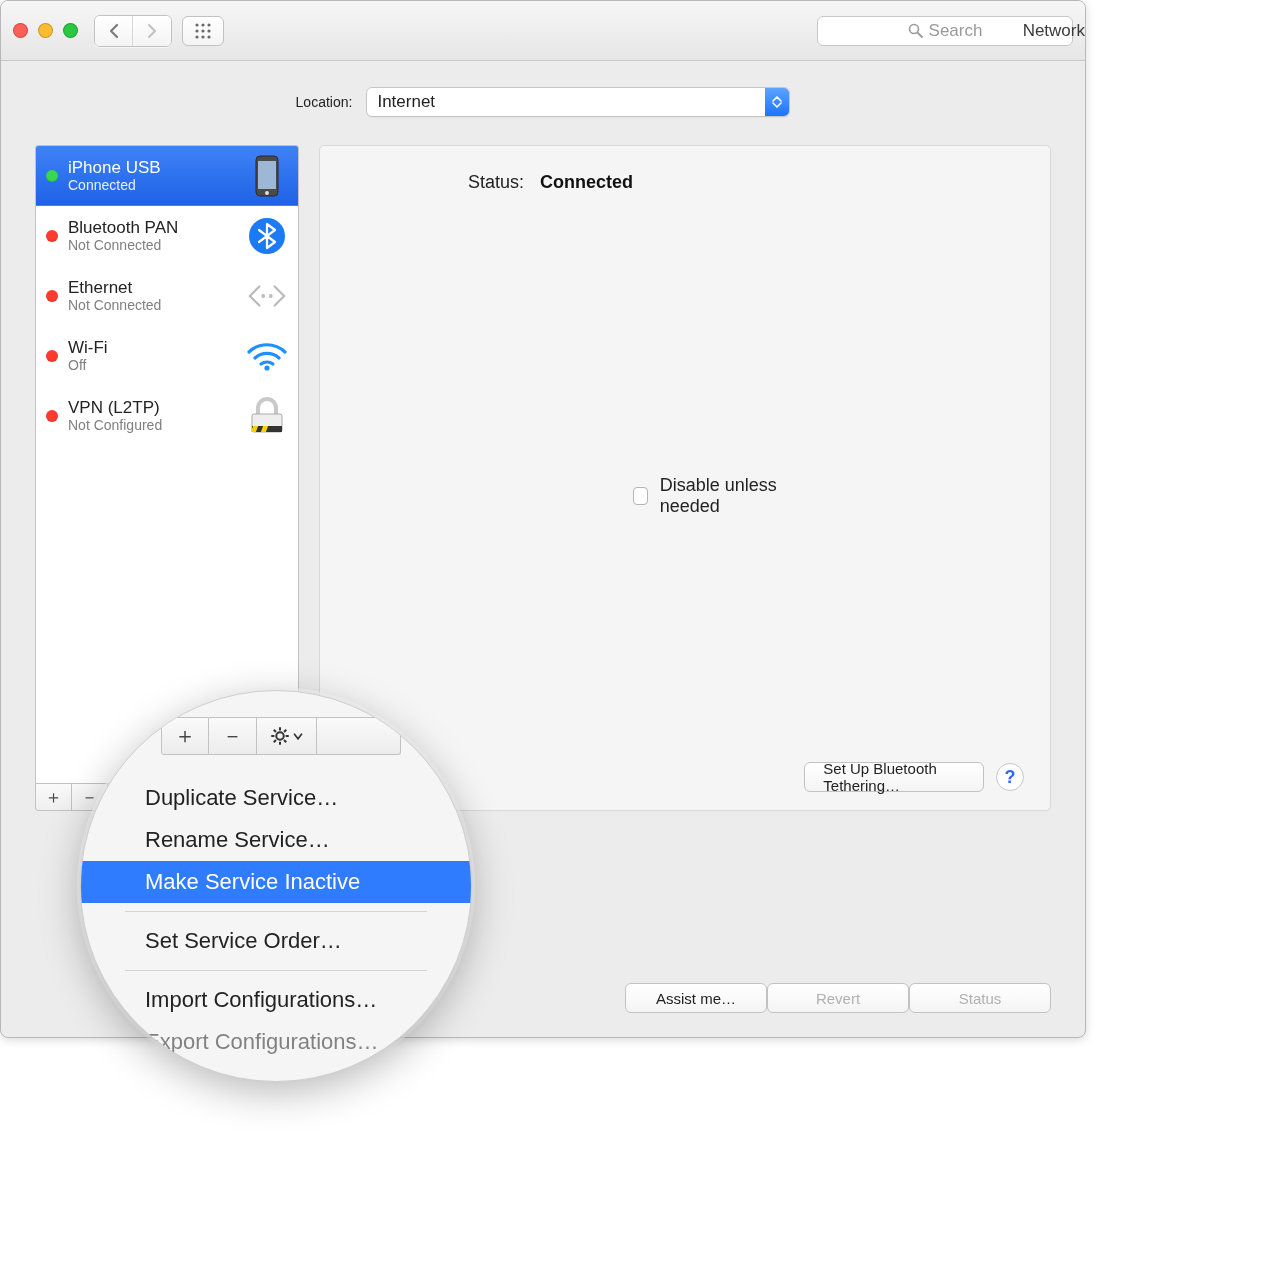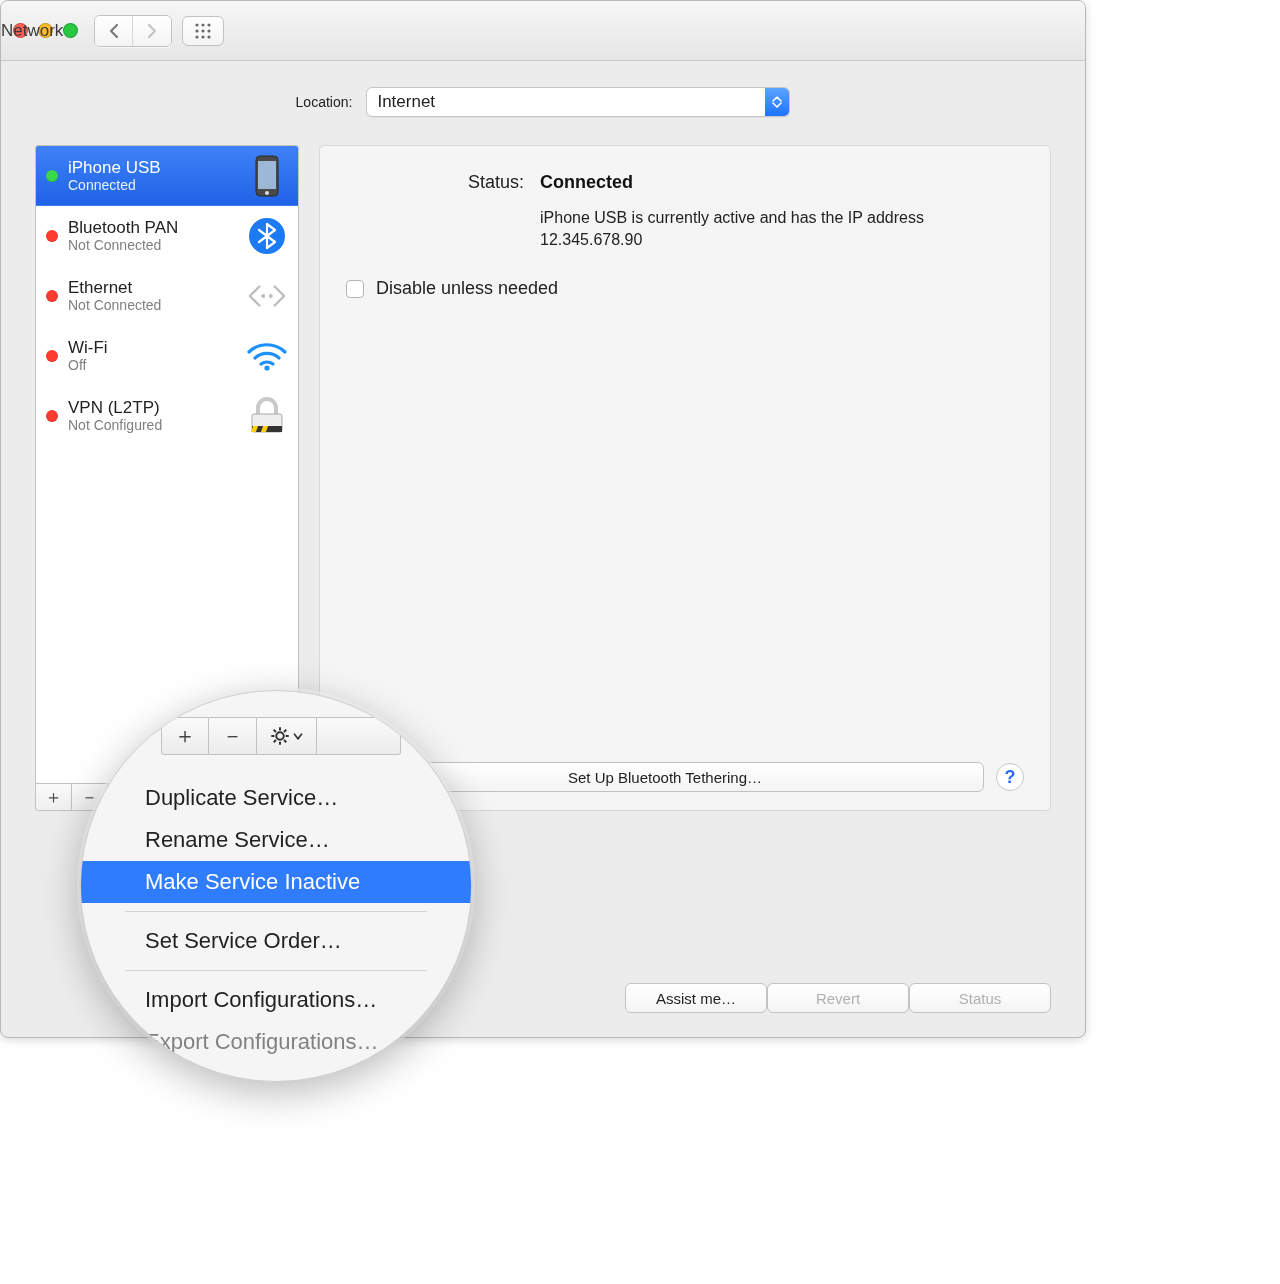--- a/index.html
+++ b/index.html
@@ -61,21 +61,21 @@
     background: linear-gradient(#ffffff,#f4f4f4);
     border: 1px solid #c2c2c2;
     border-radius: 6px;
     display: flex; align-items: center; justify-content: center;
     margin-right: 14px;
     color: #6a6a6a;
   }
   .title-text {
     position: absolute;
     left: 0; right: 0;
-    text-align: left;
+    text-align: right;
     font-size: 17px;
     color: #3a3a3a;
     pointer-events: none;
   }
   .search-field {
     margin-left: auto;
     width: 256px;
     height: 30px;
     background: #fff;
     border: 1px solid #c7c7c7;
@@ -177,21 +177,21 @@
     font-size: 18px;
     color: #4a4a4a;
   }
   .footer-btn.gear { gap: 2px; }
   .detail-panel {
     flex: 1;
     background: #f5f5f5;
     border: 1px solid #d8d8d8;
     border-radius: 5px;
     padding: 26px 26px 18px 26px;
-    display: flex; flex-direction: column;
+    display: flex; flex-direction: row;
     height: 666px;
     position: relative;
   }
   .status-row { display: flex; gap: 16px; margin-bottom: 8px; }
   .status-label { width: 178px; text-align: right; font-size: 18px; color: #222; }
   .status-value { font-size: 18px; font-weight: 600; color: #111; }
   .status-desc { font-size: 16px; color: #222; line-height: 1.35; margin-left: 194px; margin-top: 6px; max-width: 440px; }
   .checkbox-row { display: flex; align-items: center; margin-top: 28px; gap: 12px; font-size: 18px; color: #222; }
   .checkbox {
     width: 18px; height: 18px; border: 1px solid #b5b5b5; border-radius: 4px; background: #fff;
@@ -309,20 +309,27 @@
           <circle cx="3" cy="9" r="1.6"></circle>
             <circle cx="9" cy="9" r="1.6"></circle>
             <circle cx="15" cy="9" r="1.6"></circle>
           <circle cx="3" cy="15" r="1.6"></circle>
             <circle cx="9" cy="15" r="1.6"></circle>
             <circle cx="15" cy="15" r="1.6"></circle>
         </g>
       </svg>
     </div>
     <div class="title-text">Network</div>
+    <div class="search-field">
+      <svg width="15" height="15" viewBox="0 0 15 15">
+          <circle cx="6" cy="6" r="4.5" stroke="#9a9a9a" stroke-width="1.6" fill="none"></circle>
+          <line x1="10" y1="10" x2="14" y2="14" stroke="#9a9a9a" stroke-width="1.8" stroke-linecap="round"></line>
+        </svg>
+      <span>Search</span>
+    </div>
   </div>
 
   <div class="content">
     <div class="location-row">
       <span class="location-label">Location:</span>
       <div class="location-select">
         <span>Internet</span>
         <div class="select-arrows">
           <svg viewBox="0 0 10 6">
               <path d="M1 5 L5 1 L9 5" stroke="#fff" stroke-width="1.6" fill="none" stroke-linecap="round" stroke-linejoin="round"></path>
@@ -447,21 +454,20 @@
           </div>
           <div style="flex:1"></div>
         </div>
       </div>
 
       <div class="detail-panel">
         <div class="status-row">
           <span class="status-label">Status:</span>
           <span class="status-value">Connected</span>
         </div>
-        <div class="status-desc">iPhone USB is currently active and has the IP address 12.345.678.90</div>
         <div class="checkbox-row">
           <div class="checkbox"></div>
           <span>Disable unless needed</span>
         </div>
         <div class="detail-bottom">
           <div class="big-btn" style="flex:1;">
             <span>Set Up Bluetooth Tethering…</span>
           </div>
           <div class="help-btn">?</div>
         </div>

